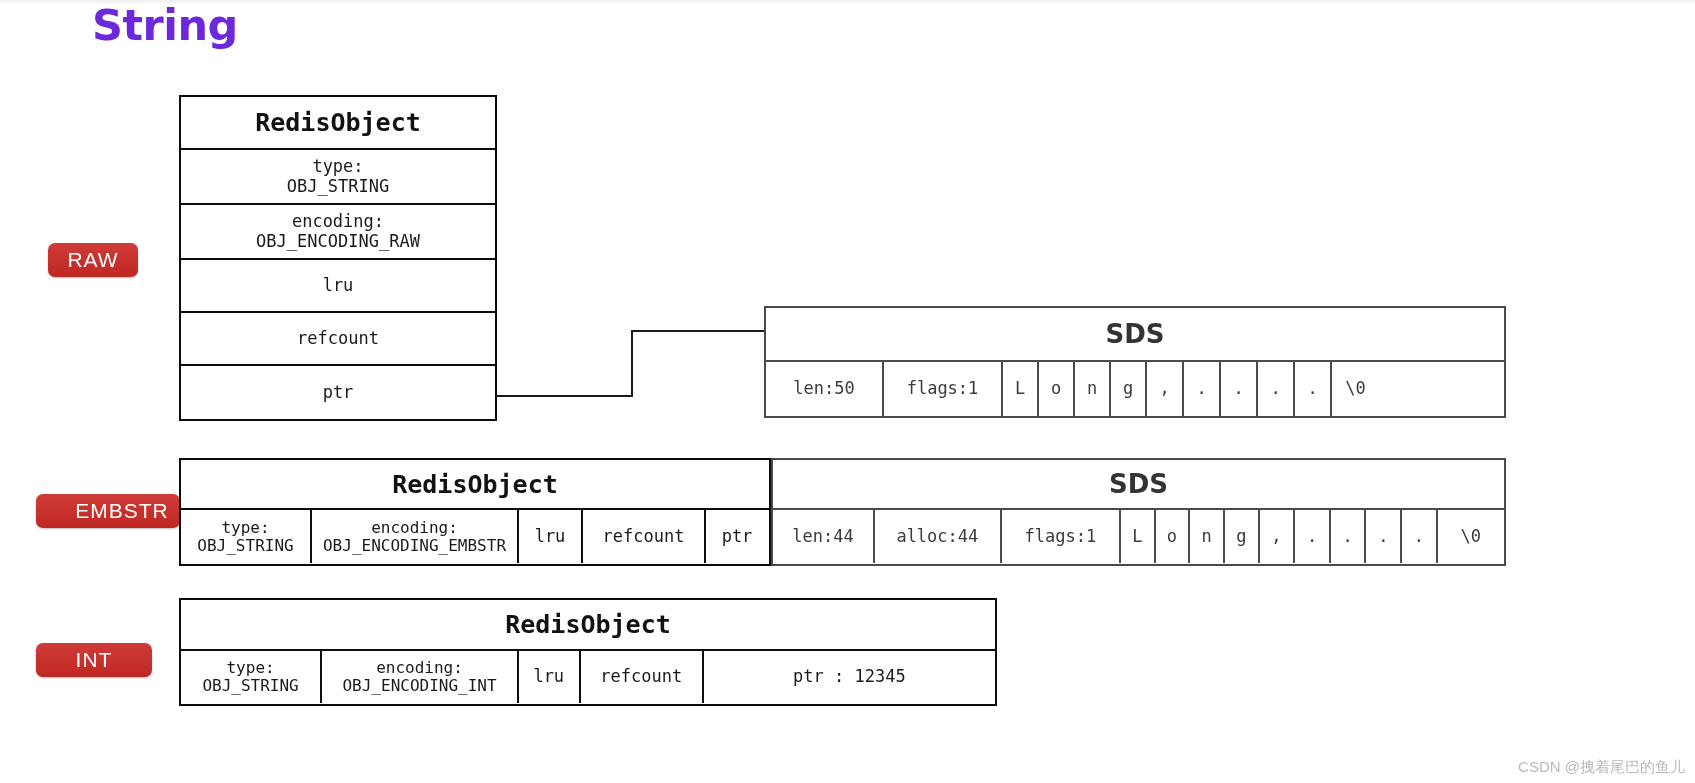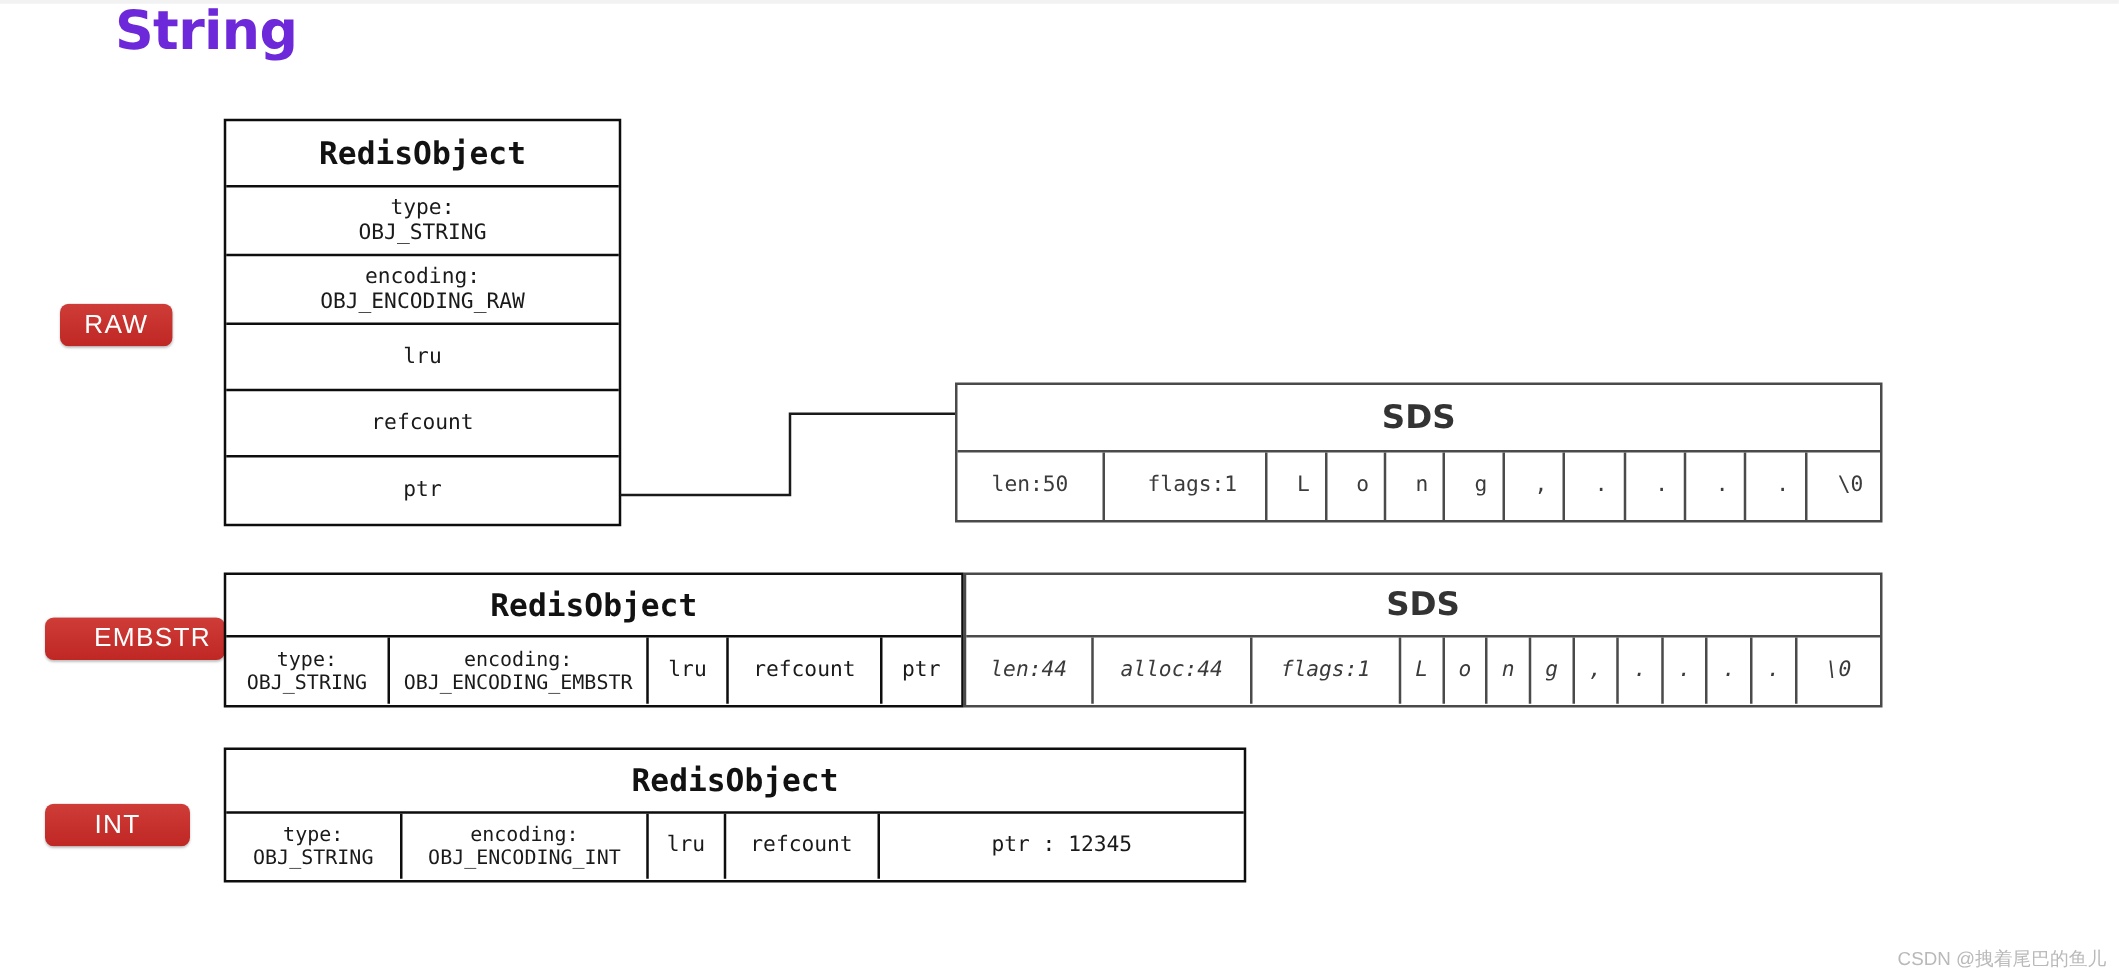--- a/index.html
+++ b/index.html
@@ -116,21 +116,20 @@
     box-sizing: border-box;
     background: #fff;
   }
   #raw-sds .sds-head {
     height: 54px;
     border-bottom: 2.5px solid #4a4a4a;
   }
   #raw-sds .sds-cells {
     display: flex;
     height: 54px;
-    justify-content: space-between;
   }
   #raw-sds .sds-cells .cell {
     border-right: 2px solid #4a4a4a;
     color: #3b3b3b;
   }
   #raw-sds .sds-cells .cell:last-child { border-right: none; }
 
   
   #embstr-wrap {
     position: absolute;
@@ -170,21 +169,20 @@
     box-sizing: border-box;
   }
   #embstr-sds .head {
     height: 50px;
     border-bottom: 2.5px solid #4a4a4a;
     box-sizing: border-box;
   }
   #embstr-sds .cells {
     display: flex;
     height: 53px;
-    font-style: italic;
   }
   #embstr-sds .cells .cell {
     border-right: 2px solid #4a4a4a;
     color: #3b3b3b;
   }
   #embstr-sds .cells .cell:last-child { border-right: none; }
 
   
   #int-obj {
     position: absolute;

